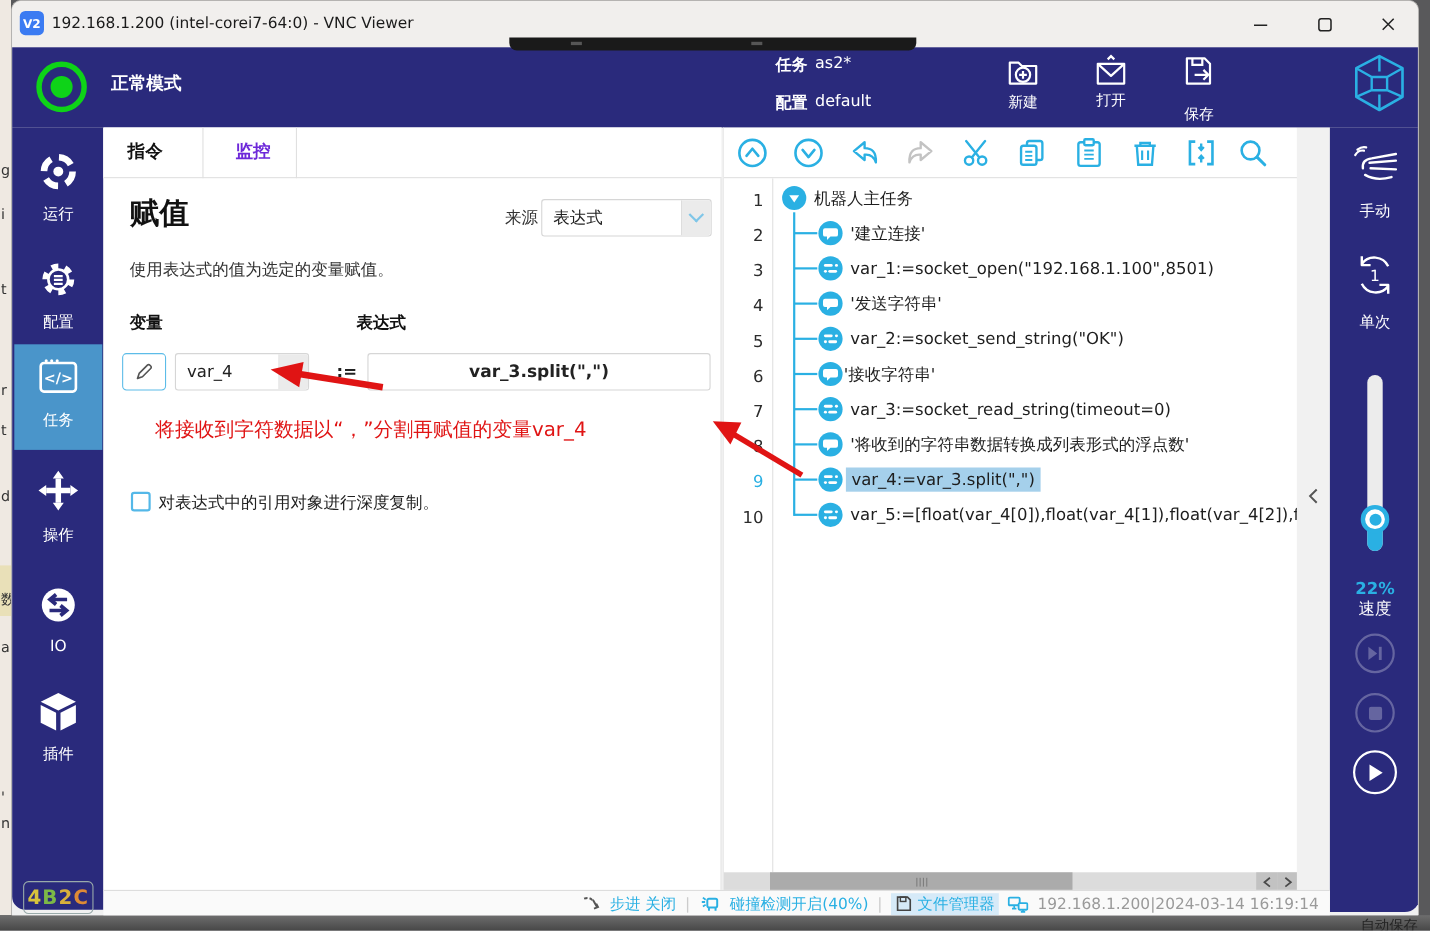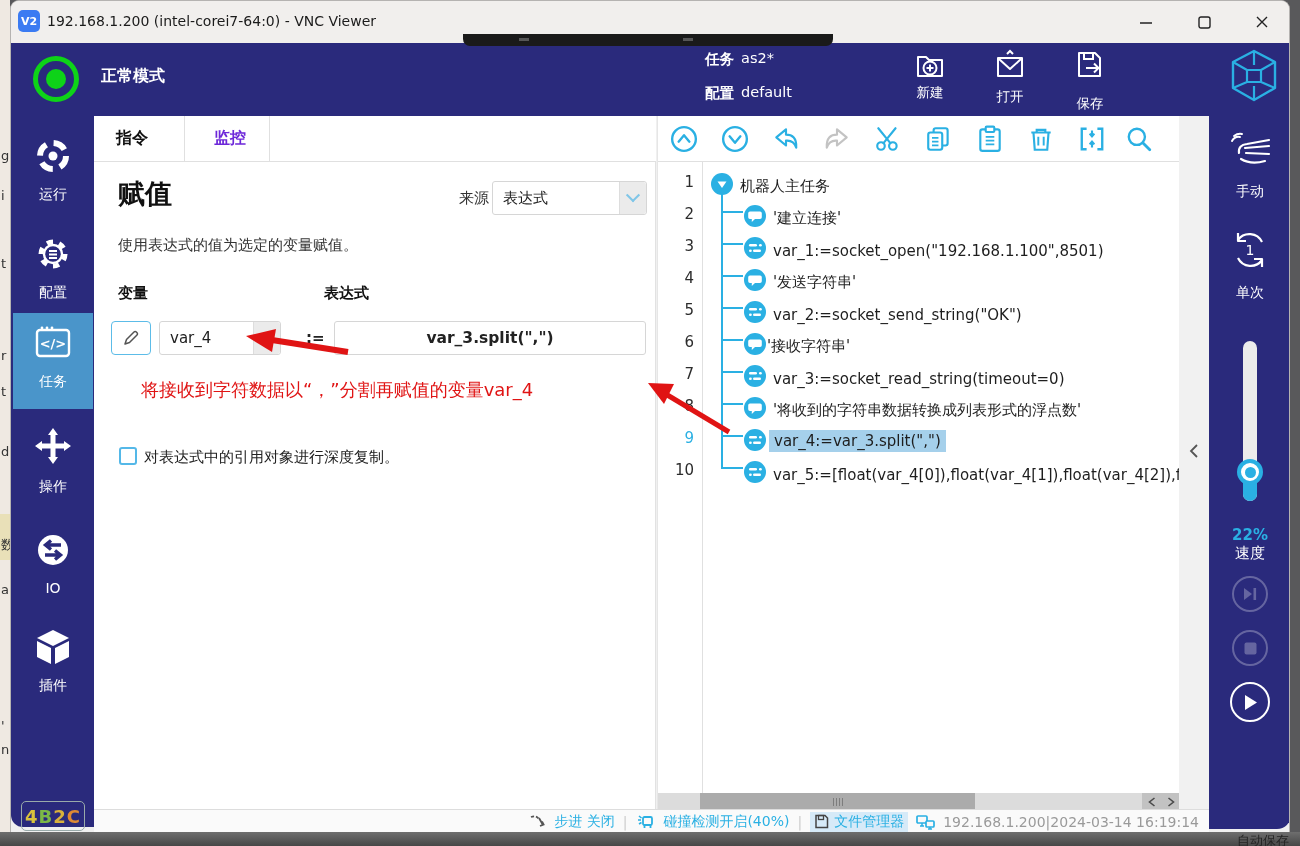--- a/index.html
+++ b/index.html
@@ -34,21 +34,21 @@
   .nav-item.sel { background:var(--lightblue); }
   .rnav-item { position:absolute; left:0; width:82px; text-align:center; }
 
   .tabtxt { font-weight:bold; font-size:16px;font-family:Liberation Serif, serif; }
   .vline { position:absolute; width:1px; background:#e0e0e0; }
 
   .fld { position:absolute; background:#fff; border:1px solid #d6d6d6; border-radius:3px; font-size:15px; color:#222; display:flex; align-items:center; }
   .chevbox { position:absolute; right:0; top:0; bottom:0; width:27px; background:#ebebeb; border-left:1px solid #ddd; border-radius:0 3px 3px 0; display:flex; align-items:center; justify-content:center; }
   .chev { width:10px; height:10px; border-right:2px solid #7fc6e8; border-bottom:2px solid #7fc6e8; transform:rotate(45deg) translate(-2px,-2px); }
 
-  .trow { position:absolute; left:0; height:32px; display:flex; align-items:flex-end; font-size:15px; color:#1e1e1e; white-space:nowrap; }
+  .trow { position:absolute; left:0; height:32px; display:flex; align-items:center; font-size:15px; color:#1e1e1e; white-space:nowrap; }
   .tnum { position:absolute; width:36px; text-align:right; font-size:15px; color:#2c2c2c; }
   .stub { position:absolute; left:64px; width:21px; height:2px; background:var(--cyan); }
   .hl { background:var(--highlight); padding:2px 5px; }
 
   .tool-ic { position:absolute; top:124px; width:30px; height:30px; display:flex; align-items:center; justify-content:center; }
   .sb-sep { color:#ccc; }
   .cyantxt { color:var(--cyan); }
   svg { display:block; }
   .l1{color:var(--logo4);} .l2{color:var(--logoB);} .l3{color:var(--logo2);} .l4{color:var(--logoC);}
 </style>
@@ -116,21 +116,21 @@
           <path d="M17 16.5 v7 M13.5 20 h7" stroke="#fff" stroke-width="2"></path>
         </svg>
         <div style="font-size:13.5px;margin-top:2px">新建</div>
       </div>
       <div class="abs" style="left:976px;top:5px;width:46px;text-align:center">
         <svg width="34" height="34" viewBox="0 0 34 34" style="margin:0 auto">
           <path d="M5 10 h24 v18 h-24 z" fill="none" stroke="#fff" stroke-width="2" stroke-linejoin="round"></path>
           <path d="M6 11 L17 21 L28 11" fill="none" stroke="#fff" stroke-width="2" stroke-linejoin="round"></path>
           <path d="M14 6 L17 3 L20 6" fill="none" stroke="#fff" stroke-width="2"></path>
         </svg>
-        <div style="font-size:13.5px;margin-top:6px">打开</div>
+        <div style="font-size:13.5px;margin-top:0">打开</div>
       </div>
       <div class="abs" style="left:1056px;top:5px;width:46px;text-align:center">
         <svg width="34" height="34" viewBox="0 0 34 34" style="margin:0 auto">
           <path d="M6 5 h16 l5 5 v18 h-21 z" fill="none" stroke="#fff" stroke-width="2" stroke-linejoin="round"></path>
           <path d="M11 5 v6 h9 v-6" fill="none" stroke="#fff" stroke-width="2"></path>
           <path d="M13 20 h12 M21 15.5 L25.5 20 L21 24.5" fill="none" stroke="#fff" stroke-width="2"></path>
         </svg>
         <div style="font-size:13.5px;margin-top:13px">保存</div>
       </div>
 

